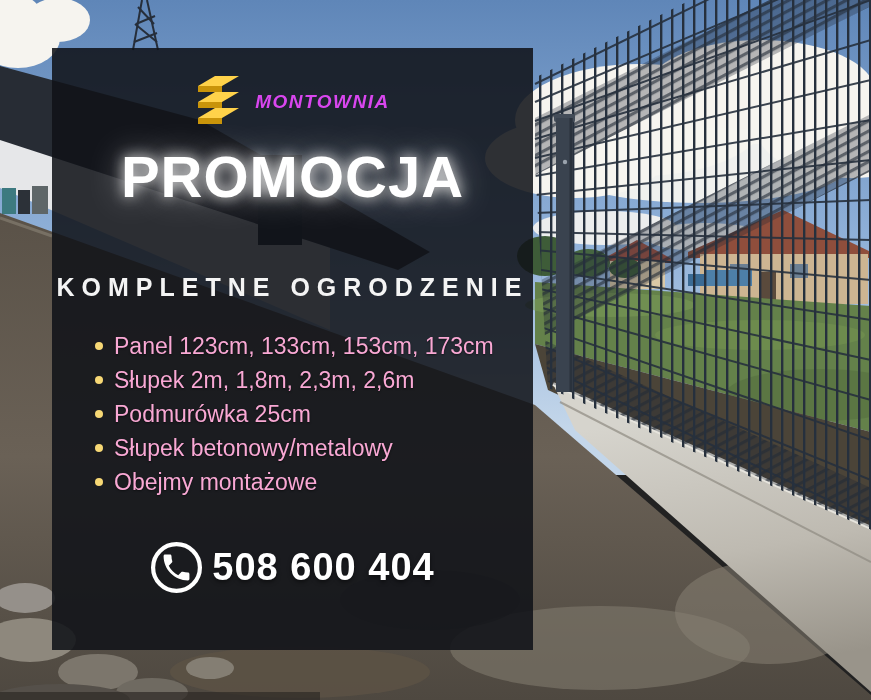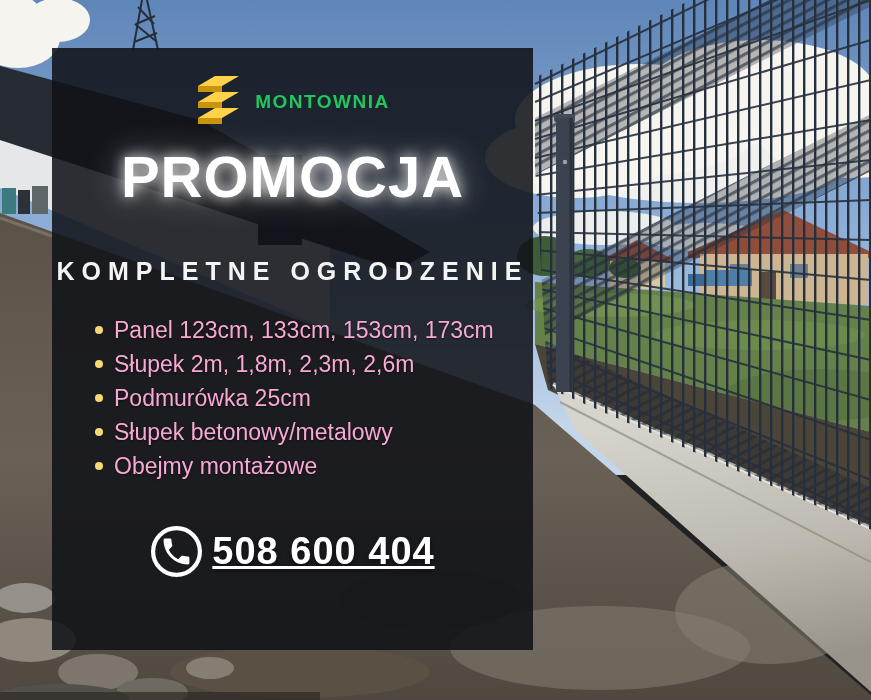--- a/index.html
+++ b/index.html
@@ -13,41 +13,41 @@
   
   .card{
     position:absolute;left:52px;top:48px;width:481px;height:602px;
     background:rgba(16,18,24,0.87);
     display:flex;flex-direction:column;align-items:center;
     box-sizing:border-box;text-align:center;color:#fff;
   }
   .logo-row{margin-top:26px;display:flex;align-items:center;gap:14px;}
   .logo-icon{width:46px;height:56px;flex:0 0 auto;}
   .logo-text{display:flex;flex-direction:column;align-items:flex-start;
-    font-weight:bold;font-size:19px;line-height:24px;letter-spacing:1.5px;color:#22c55e;}
+    font-weight:bold;font-size:19px;line-height:24px;letter-spacing:1.5px;color:#d946ef;font-style:italic;}
   .headline{
     margin-top:14px;font-size:58px;line-height:66px;font-weight:bold;letter-spacing:1px;
     color:#ffffff;
     text-shadow:0 0 14px rgba(255,255,255,.95),0 0 34px rgba(255,255,255,.55),0 2px 8px rgba(0,0,0,.45);
     text-align:right;
   }
-  .subtitle{margin-top:40px;font-size:25px;line-height:43px;font-weight:600;
+  .subtitle{margin-top:56px;font-size:25px;line-height:43px;font-weight:600;
     letter-spacing:7px;color:#f4f4f4;}
   .offer-list{
     margin:20px 0 0 0;padding:0 0 0 43px;list-style:none;
     align-self:flex-start;text-align:left;
   }
   .offer-item{
     display:flex;align-items:flex-start;
     font-size:23px;line-height:34px;color:#f9a8d4;
     text-shadow:0 1px 2px rgba(0,0,0,.55);
   }
   .dot{width:8px;height:8px;border-radius:50%;background:#F7D875;flex:0 0 auto;
     margin:13px 11px 0 0;}
-  .phone-row{margin-top:42px;display:flex;align-items:center;gap:9px;text-decoration:underline;}
+  .phone-row{margin-top:42px;display:flex;align-items:center;gap:9px;}
   .phone-icon{width:53px;height:53px;flex:0 0 auto;}
   .phone-number{font-size:38px;font-weight:bold;letter-spacing:1px;color:#fff;
     text-shadow:0 2px 4px rgba(0,0,0,.5);}
 </style>
 </head>
 <body>
 
 <div class="stage">
 
   <svg class="bg" viewBox="0 0 871 700" preserveAspectRatio="none">

